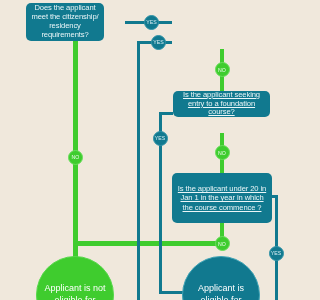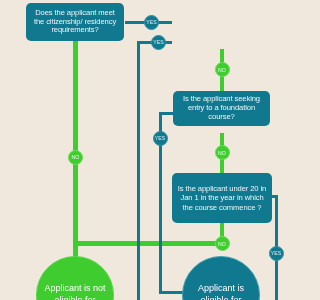--- a/index.html
+++ b/index.html
@@ -38,24 +38,24 @@
     justify-content: center;
     text-align: center;
     line-height: 1.18;
     padding: 3px 4px;
     letter-spacing: -0.1px;
   }
   .qbox span {
     display: block;
     width: 100%;
   }
-  #q1 { left: 26px;  top: 3px;   width: 98px;  height: 38px; font-size: 7.6px; }
+  #q1 { left: 26px;  top: 3px;   width: 78px;  height: 38px; font-size: 7.6px; }
   #q2 { left: 172px; top: 3px;   width: 110px; height: 46px; font-size: 7.6px; }
-  #q3 { left: 173px; top: 91px;  width: 97px;  height: 35px; font-size: 7.6px; }
-  #q4 { line-height: 1.2; left: 172px; top: 173px; width: 100px; height: 50px; font-size: 7.6px; }
+  #q3 { left: 173px; top: 91px;  width: 97px;  height: 26px; font-size: 7.6px; text-decoration: underline; }
+  #q4 { line-height: 1.2; left: 172px; top: 173px; width: 100px; height: 50px; font-size: 7.6px; text-decoration: underline; }
 
   .oval {
     position: absolute;
     box-sizing: border-box;
     border-radius: 50%;
     display: flex;
     align-items: center;
     justify-content: center;
     text-align: center;
     line-height: 1.3;

